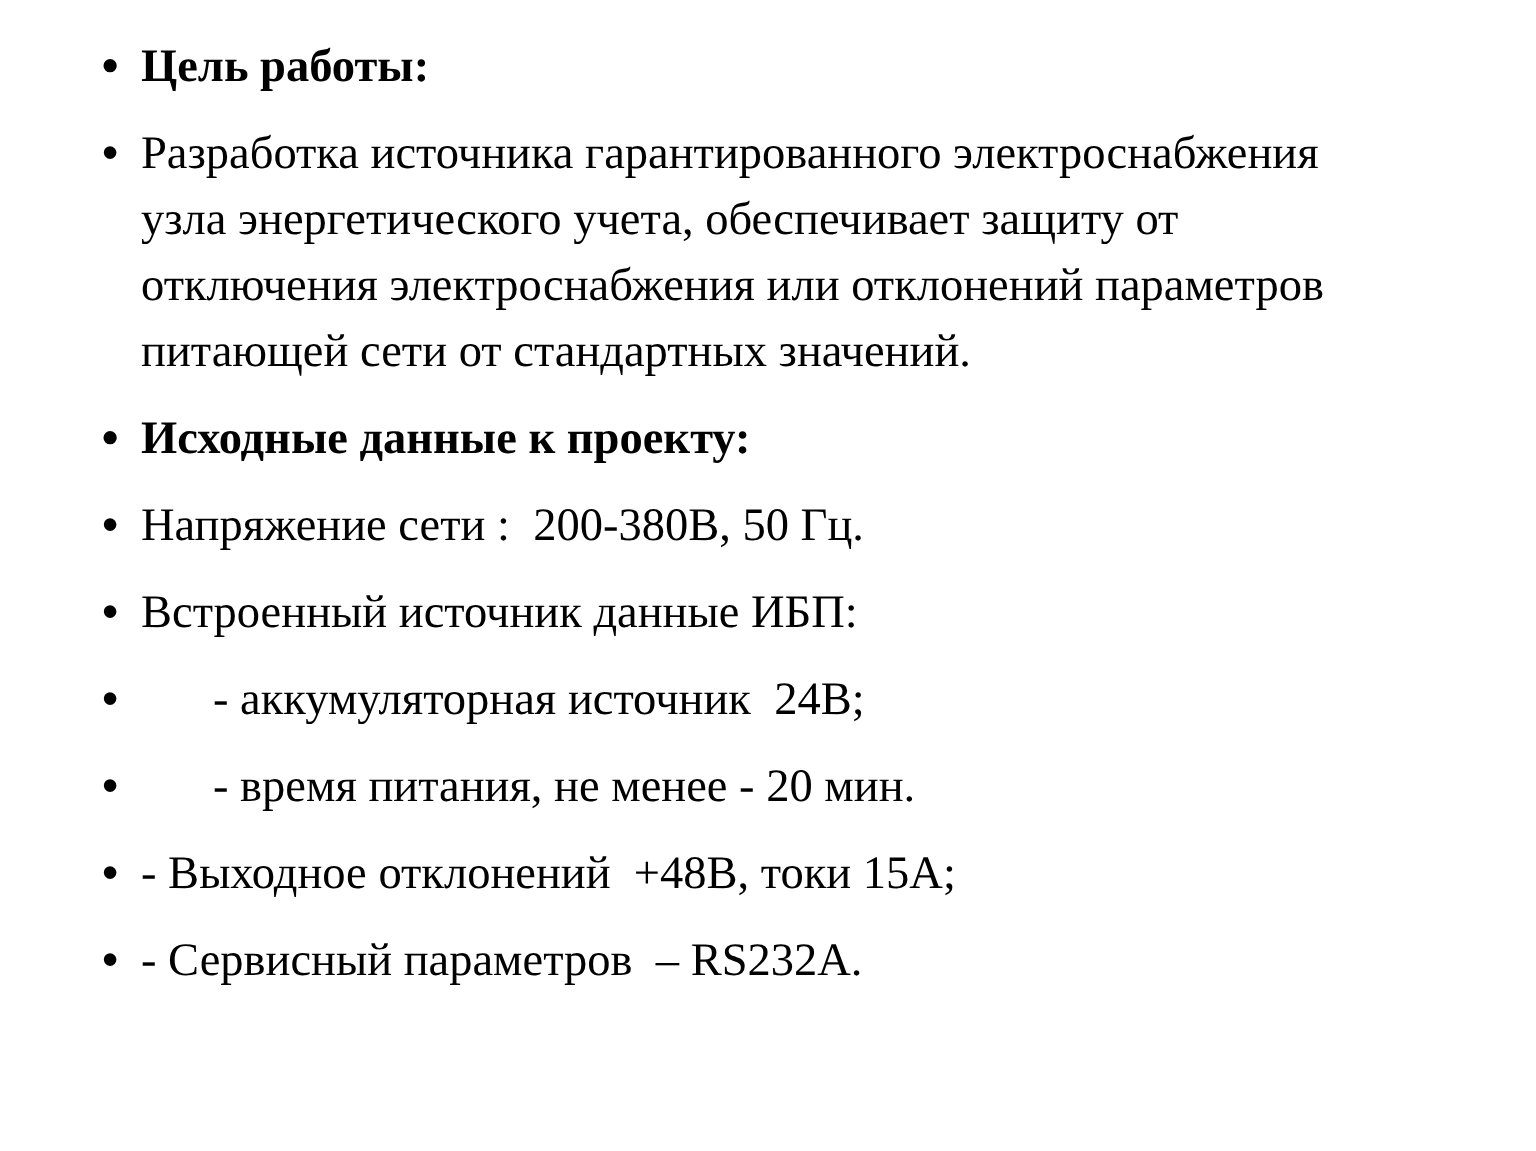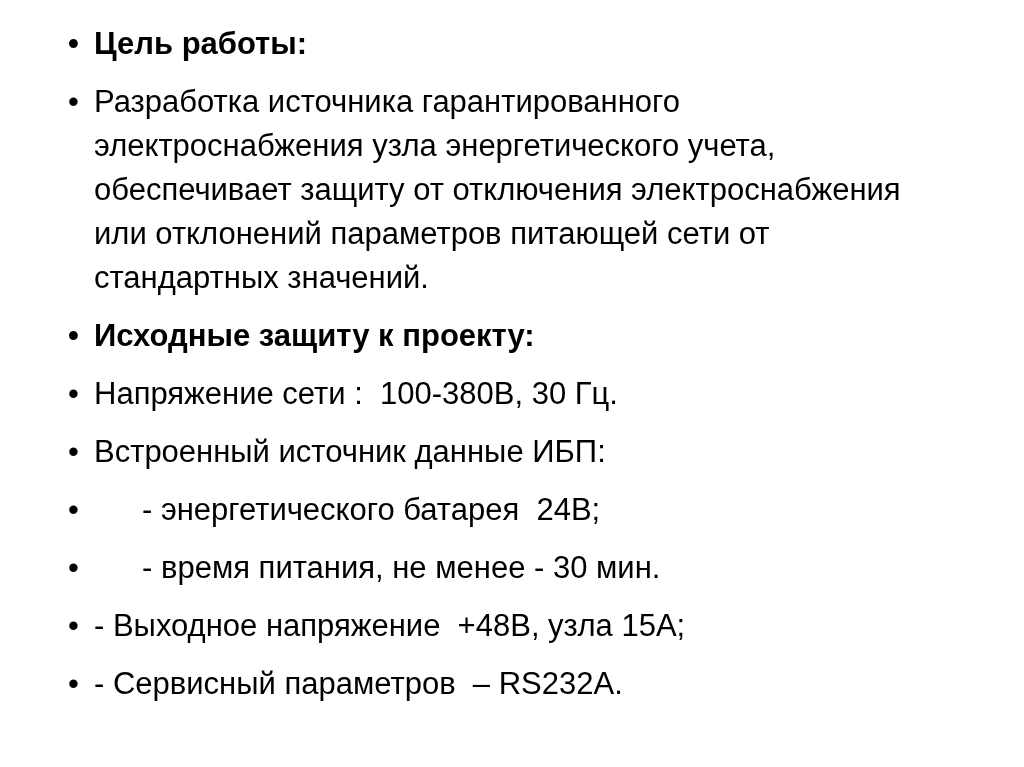--- a/index.html
+++ b/index.html
@@ -30,20 +30,21 @@
     max-width: 845px;
   }
   .bullet-item .marker {
     flex: 0 0 26px;
     width: 26px;
     text-align: left;
   }
   .bullet-item .text {
     flex: 1 1 auto;
     white-space: pre-wrap;
+    font-family: Liberation Serif, serif;
   }
   .bullet-item.bold {
     font-weight: bold;
   }
   .bullet-item.indent1 .text {
     padding-left: 48px;
   }
 </style>
 </head>
 <body>
@@ -56,46 +57,46 @@
       <span class="text">Цель работы:</span>
     </div>
 
     <div class="bullet-item">
       <span class="marker">•</span>
       <span class="text">Разработка источника гарантированного электроснабжения узла энергетического учета, обеспечивает защиту от отключения электроснабжения или отклонений параметров питающей сети от стандартных значений.</span>
     </div>
 
     <div class="bullet-item bold">
       <span class="marker">•</span>
-      <span class="text">Исходные защиту к проекту:</span>
+      <span class="text">Исходные данные к проекту:</span>
     </div>
 
     <div class="bullet-item">
       <span class="marker">•</span>
-      <span class="text">Напряжение сети :  100-380В, 30 Гц.</span>
+      <span class="text">Напряжение сети :  200-380В, 50 Гц.</span>
     </div>
 
     <div class="bullet-item">
       <span class="marker">•</span>
       <span class="text">Встроенный источник данные ИБП:</span>
     </div>
 
     <div class="bullet-item indent1">
       <span class="marker">•</span>
-      <span class="text">- энергетического батарея  24В;</span>
+      <span class="text">- аккумуляторная источник  24В;</span>
     </div>
 
     <div class="bullet-item indent1">
       <span class="marker">•</span>
-      <span class="text">- время питания, не менее - 30 мин.</span>
+      <span class="text">- время питания, не менее - 20 мин.</span>
     </div>
 
     <div class="bullet-item">
       <span class="marker">•</span>
-      <span class="text">- Выходное напряжение  +48В, узла 15А;</span>
+      <span class="text">- Выходное отклонений  +48В, токи 15А;</span>
     </div>
 
     <div class="bullet-item">
       <span class="marker">•</span>
       <span class="text">- Сервисный параметров  – RS232А.</span>
     </div>
 
   </div>
 </div>
 

